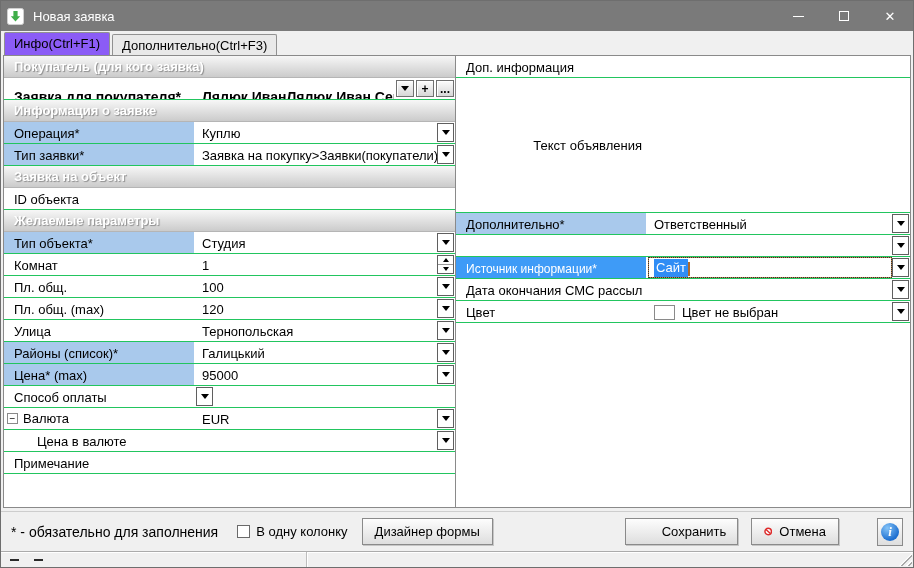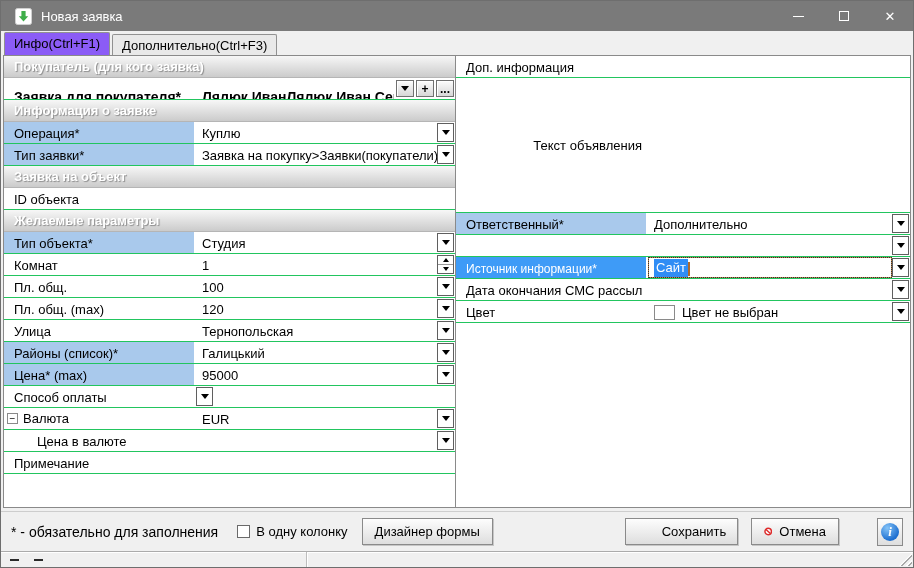--- a/index.html
+++ b/index.html
@@ -7,21 +7,21 @@
   body {
     width:914px; height:568px; overflow:hidden;
     font-family:"Liberation Sans", sans-serif; font-size:13px; color:#000;
     background:#e8e8e8;
   }
   .window {
     width:914px; height:568px; border:1px solid #6e6e6e;
     display:flex; flex-direction:column; background:#f0f0f0;
   }
   
-  .titlebar { flex:0 0 30px; background:#7a7a7a; display:flex; align-items:center; padding-left:14px; }
+  .titlebar { flex:0 0 30px; background:#7a7a7a; display:flex; align-items:center; padding-left:6px; }
   .app-icon { width:17px; height:17px; margin-right:9px; flex:0 0 17px; }
   .title { color:#fff; font-size:13px; }
   .winbtns { margin-left:auto; display:flex; height:100%; }
   .wbtn { width:46px; display:flex; align-items:center; justify-content:center; color:#fff; font-size:13px; }
   .glyph-min { width:11px; height:1px; background:#fff; display:block; }
   .glyph-max { width:10px; height:10px; border:1px solid #fff; display:block; }
   
   .tabbar { flex:0 0 24px; display:flex; align-items:flex-end; padding-left:3px; background:#f0f0f0; }
   .tab {
     border:1px solid #919191; border-bottom:none; border-radius:2px 2px 0 0;
@@ -299,22 +299,22 @@
         <div class="lbl">Доп. информация</div>
         <div class="val"></div>
       </div>
 
       <div class="row tall135">
         <div class="lbl">Текст объявления</div>
         <div class="val"></div>
       </div>
 
       <div class="row">
-        <div class="lbl blue">Ответственный*</div>
-        <div class="val">Дополнительно</div>
+        <div class="lbl blue">Дополнительно*</div>
+        <div class="val">Ответственный</div>
         <div class="dd">
             <span class="tri"></span>
           </div>
       </div>
 
       <div class="row">
         <div class="val"></div>
         <div class="dd">
             <span class="tri"></span>
           </div>

